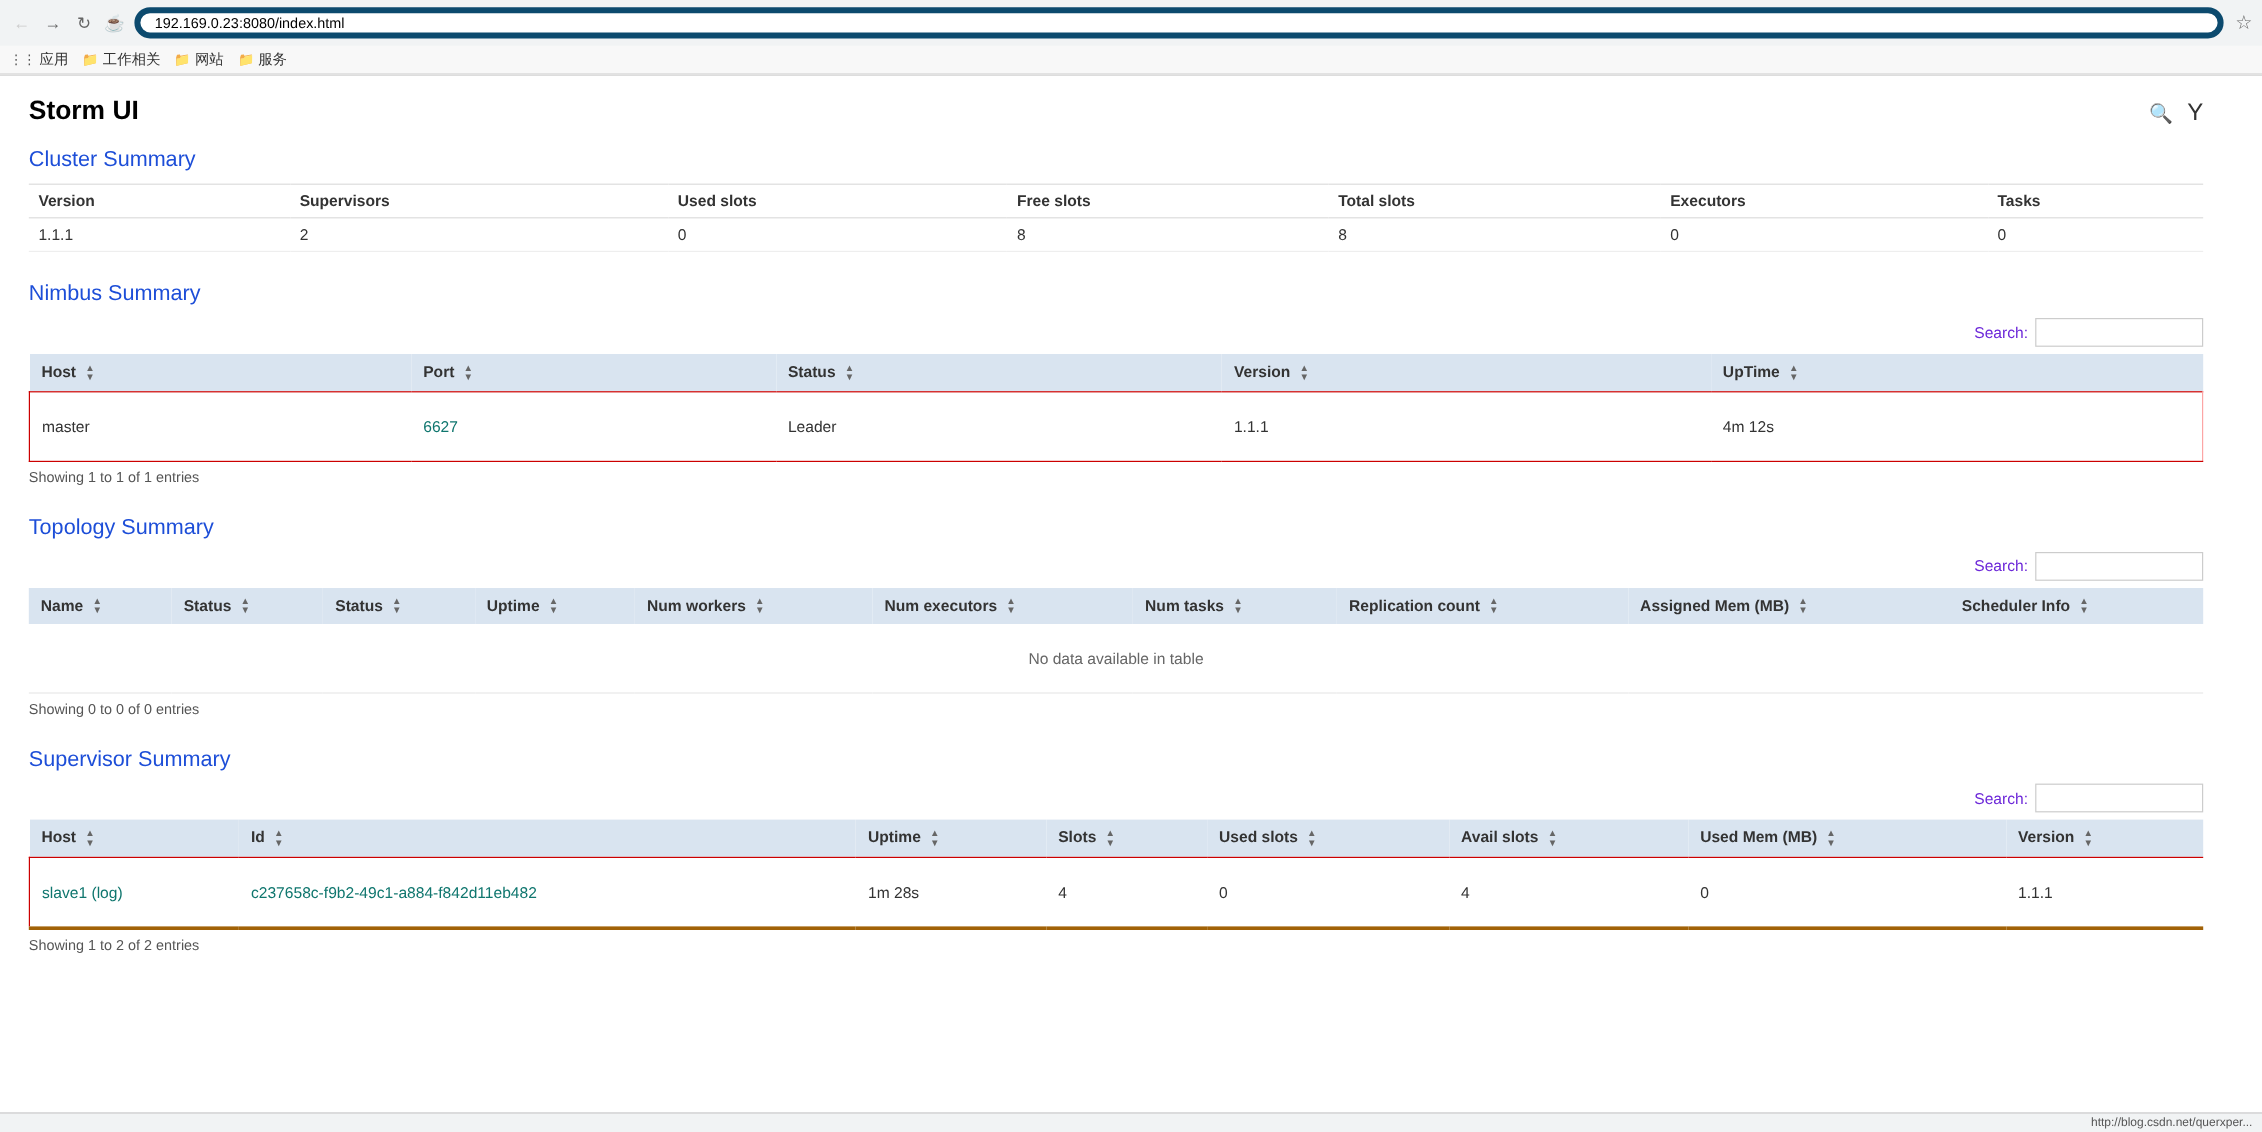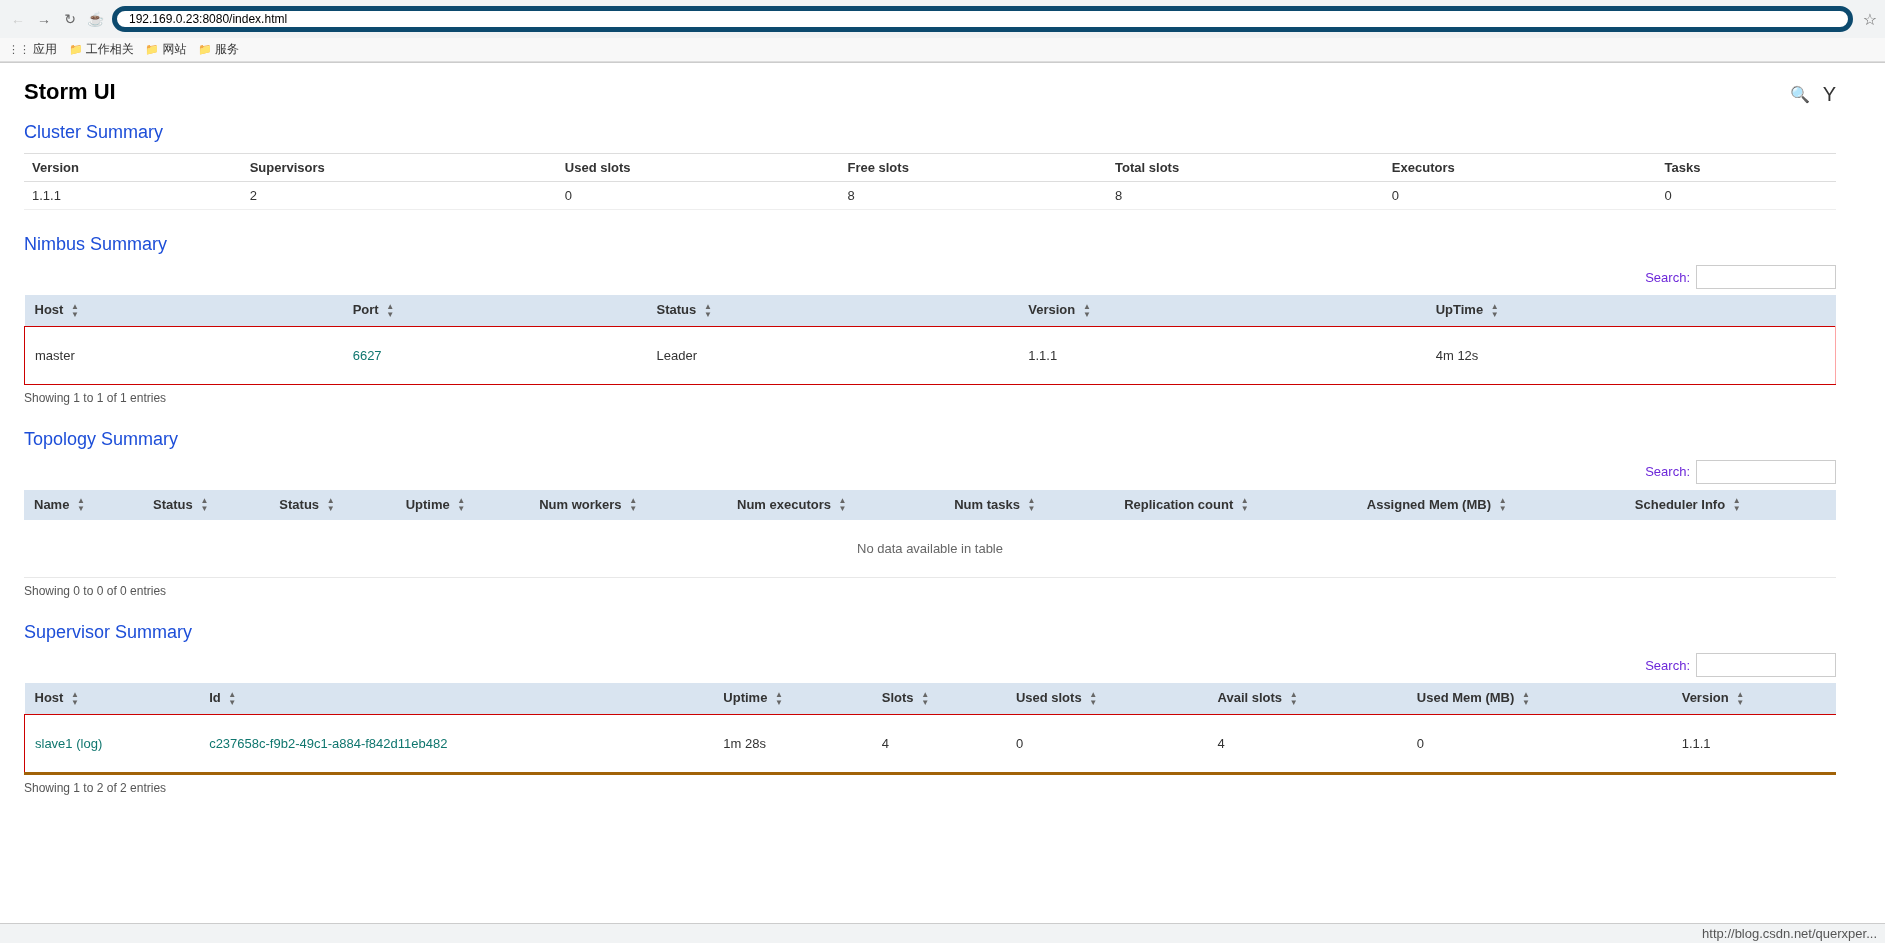--- a/index.html
+++ b/index.html
@@ -194,21 +194,21 @@
 
     
     .status-bar {
       position: fixed;
       bottom: 0;
       left: 0;
       right: 0;
       background: #f1f3f4;
       border-top: 1px solid #ccc;
       padding: 2px 8px;
-      font-size: 13px;
+      font-size: 10px;
       color: #555;
       display: flex;
       justify-content: flex-end;
     }
   </style>
 </head>
 <body>
 
 <div class="browser-chrome">
   <div class="browser-toolbar">

